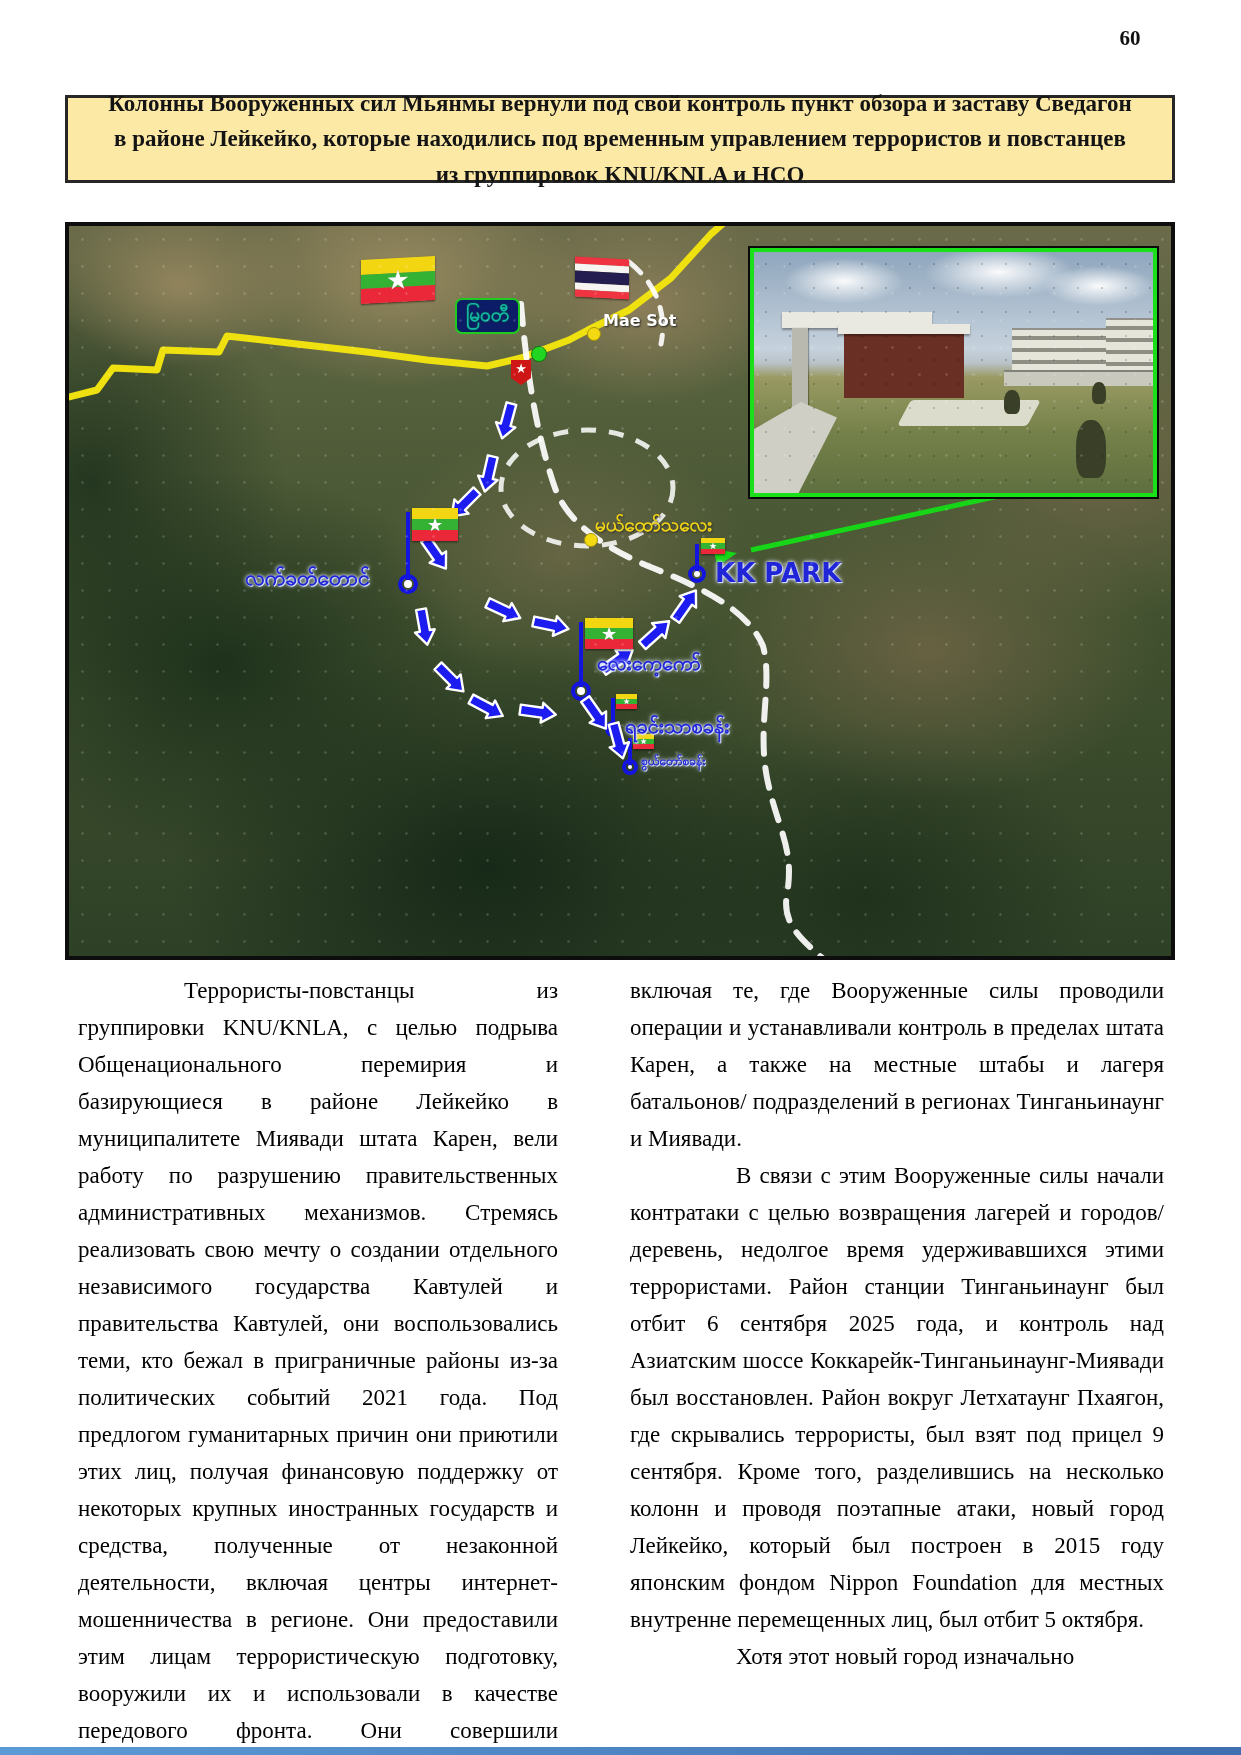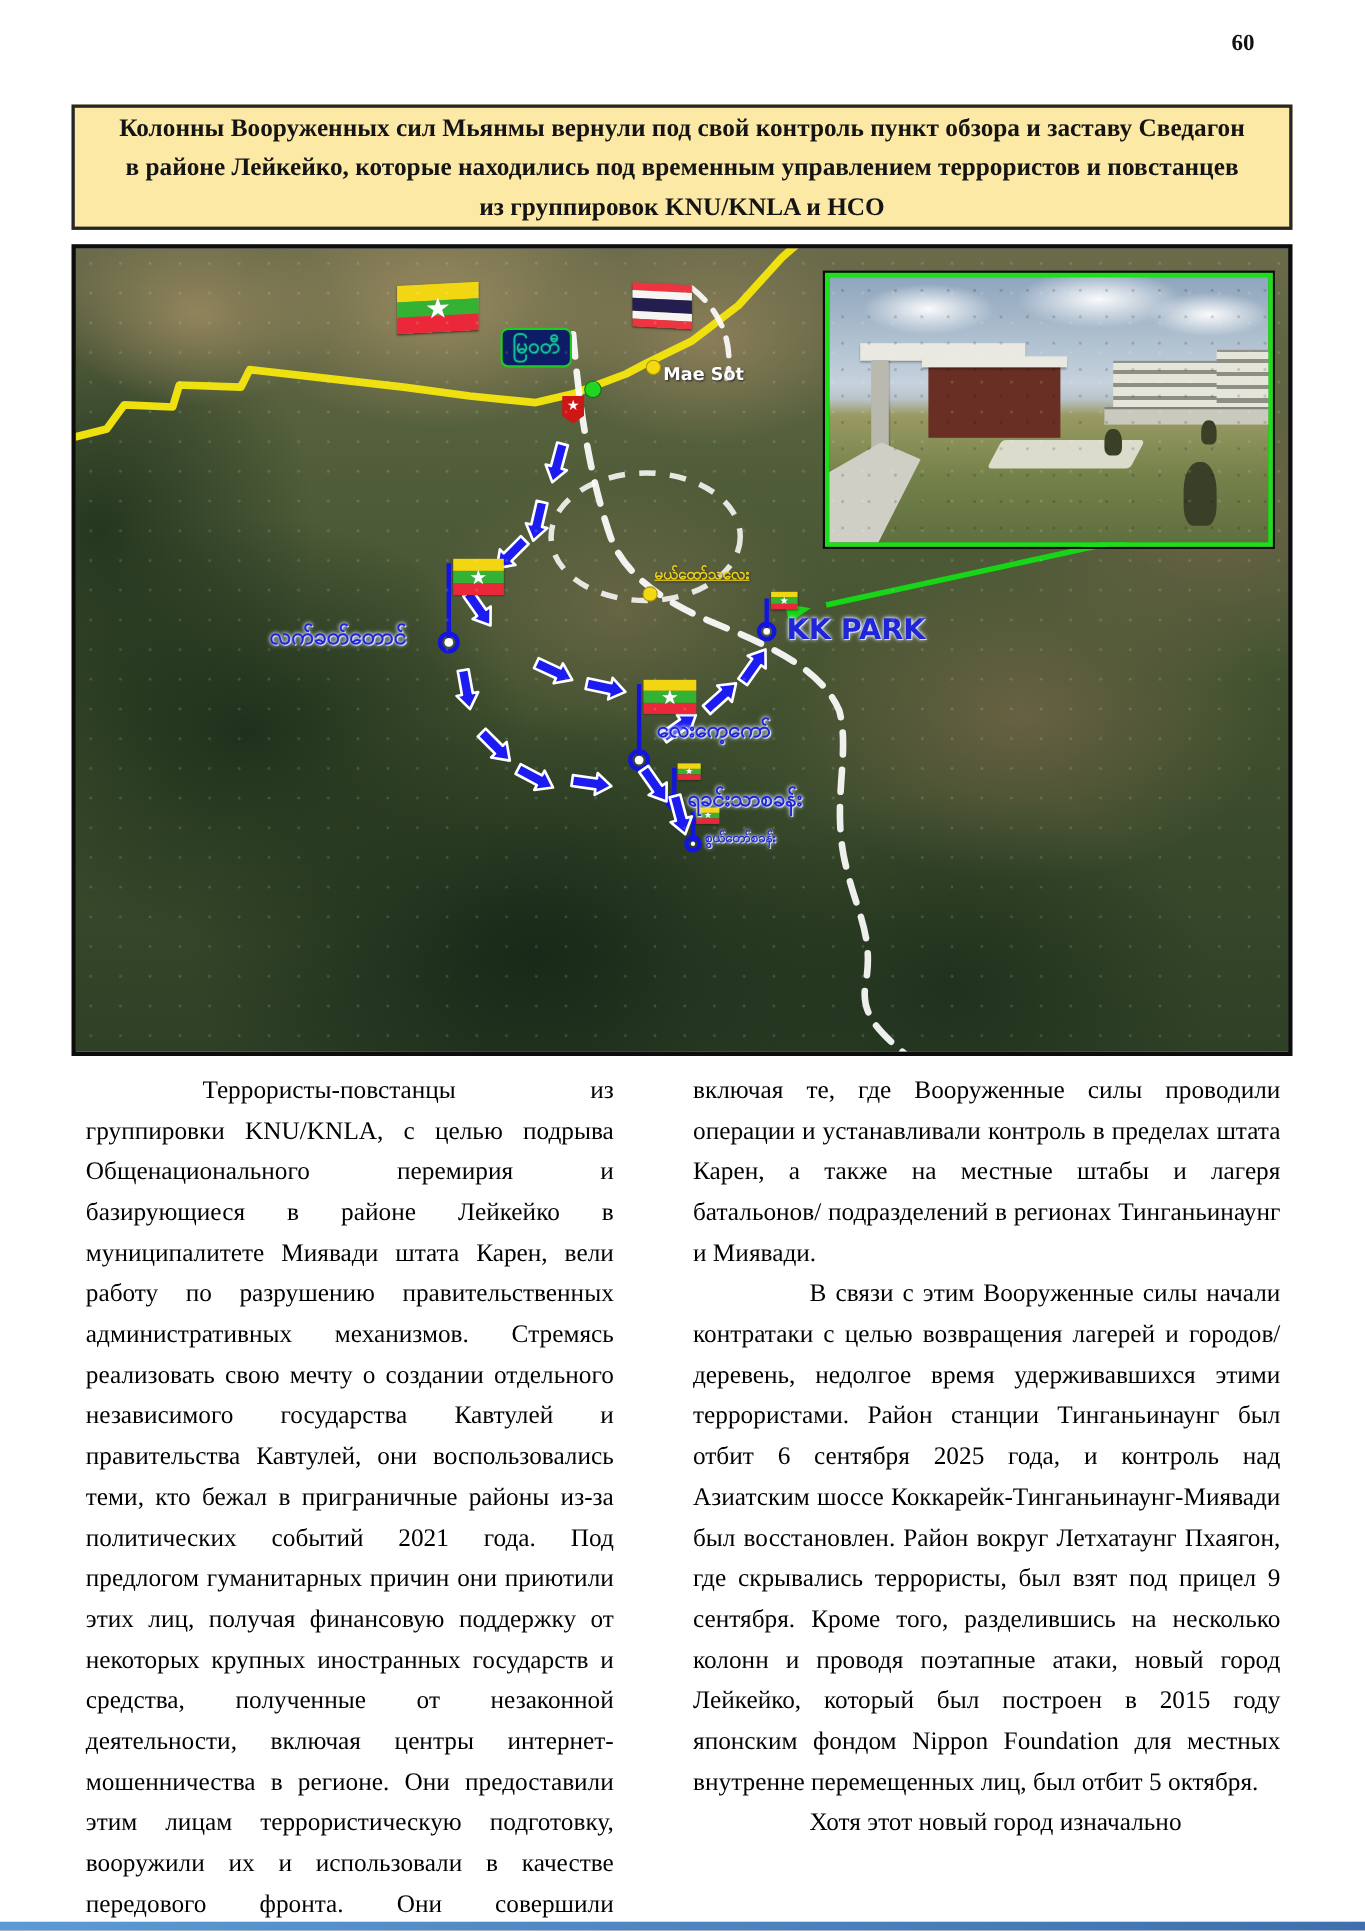--- a/index.html
+++ b/index.html
@@ -6,21 +6,21 @@
   .page{
     position:relative;width:1241px;height:1755px;background:#ffffff;
     font-family:"Liberation Serif",serif;color:#000;overflow:hidden;margin:0 auto;
   }
   .page-number{
     position:absolute;top:26px;left:1100px;width:60px;text-align:center;
     font-weight:bold;font-size:21px;color:#111;
   }
   
   .banner{
-    position:absolute;left:65px;top:95px;width:1110px;height:114px;
+    position:absolute;left:65px;top:95px;width:1110px;height:88px;
     background:#fce9a6;border:3px solid #262626;box-sizing:border-box;
     display:flex;align-items:center;justify-content:center;
   }
   .banner-text{
     font-weight:bold;font-size:23px;line-height:1.55;text-align:center;
     color:#141414;padding:0 34px;
   }
   
   .map{
     position:absolute;left:65px;top:222px;width:1110px;height:738px;
@@ -59,22 +59,21 @@
   .th-flag div{width:100%;}
   
   .lbl-blue{
     position:absolute;font-family:"DejaVu Sans",sans-serif;font-weight:bold;
     color:#2026d8;white-space:nowrap;
     text-shadow:0 0 3px #dfe6ff,0 0 5px #dfe6ff,1px 1px 0 #c9d4f5;
   }
   .lbl-yellow{
     position:absolute;font-family:"DejaVu Sans",sans-serif;font-weight:bold;
     color:#f0d415;white-space:nowrap;text-shadow:1px 1px 2px #333;
-    font-size:14px;
-    text-decoration:underline;
+    font-size:19px;
   }
   .lbl-white{
     position:absolute;font-family:"DejaVu Sans",sans-serif;font-weight:bold;
     color:#fff;white-space:nowrap;text-shadow:1px 1px 2px #222;font-size:16px;
   }
   .myawaddy-box{
     position:absolute;background:#0d1c66;border:2px solid #1ecb1e;border-radius:7px;
     color:#14b8a6;font-family:"DejaVu Sans",sans-serif;font-weight:bold;font-size:19px;
     padding:2px 9px;white-space:nowrap;text-shadow:0 0 2px #063;
   }
@@ -255,21 +254,21 @@
     <div class="mm-flag" style="left:564px;top:508px;width:21px;height:15px;">
       <div class="s1"></div>
         <div class="s2"></div>
         <div class="s3"></div>
       <div class="star" style="font-size:8px;">★</div>
     </div>
 
     <div class="myawaddy-box" style="left:386px;top:72px;">မြဝတီ</div>
     <div class="dot" style="left:462px;top:120px;width:14px;height:14px;background:#23d523;border:1px solid #0a7a0a;"></div>
     <div class="dot" style="left:518px;top:101px;width:12px;height:12px;background:#f2d911;border:1px solid #a89405;"></div>
-    <div class="lbl-white" style="left:534px;top:104px;">Mae Sot</div>
+    <div class="lbl-white" style="left:534px;top:85px;">Mae Sot</div>
     <div class="red-marker" style="left:442px;top:134px;">★</div>
 
     <div class="lbl-yellow" style="left:526px;top:286px;">မယ်ထော်သလေး</div>
     <div class="dot" style="left:515px;top:307px;width:12px;height:12px;background:#f2d911;border:1px solid #a89405;"></div>
 
     <div class="lbl-blue" style="left:646px;top:332px;font-size:26px;">KK PARK</div>
     <div class="lbl-blue" style="left:176px;top:338px;font-size:21px;">လက်ခတ်တောင်</div>
     <div class="lbl-blue" style="left:528px;top:424px;font-size:20px;">လေးကေ့ကော်</div>
     <div class="lbl-blue" style="left:556px;top:487px;font-size:20px;">ရခင်းသာစခန်း</div>
     <div class="lbl-blue" style="left:572px;top:527px;font-size:12px;">စွယ်တော်စခန်း</div>

